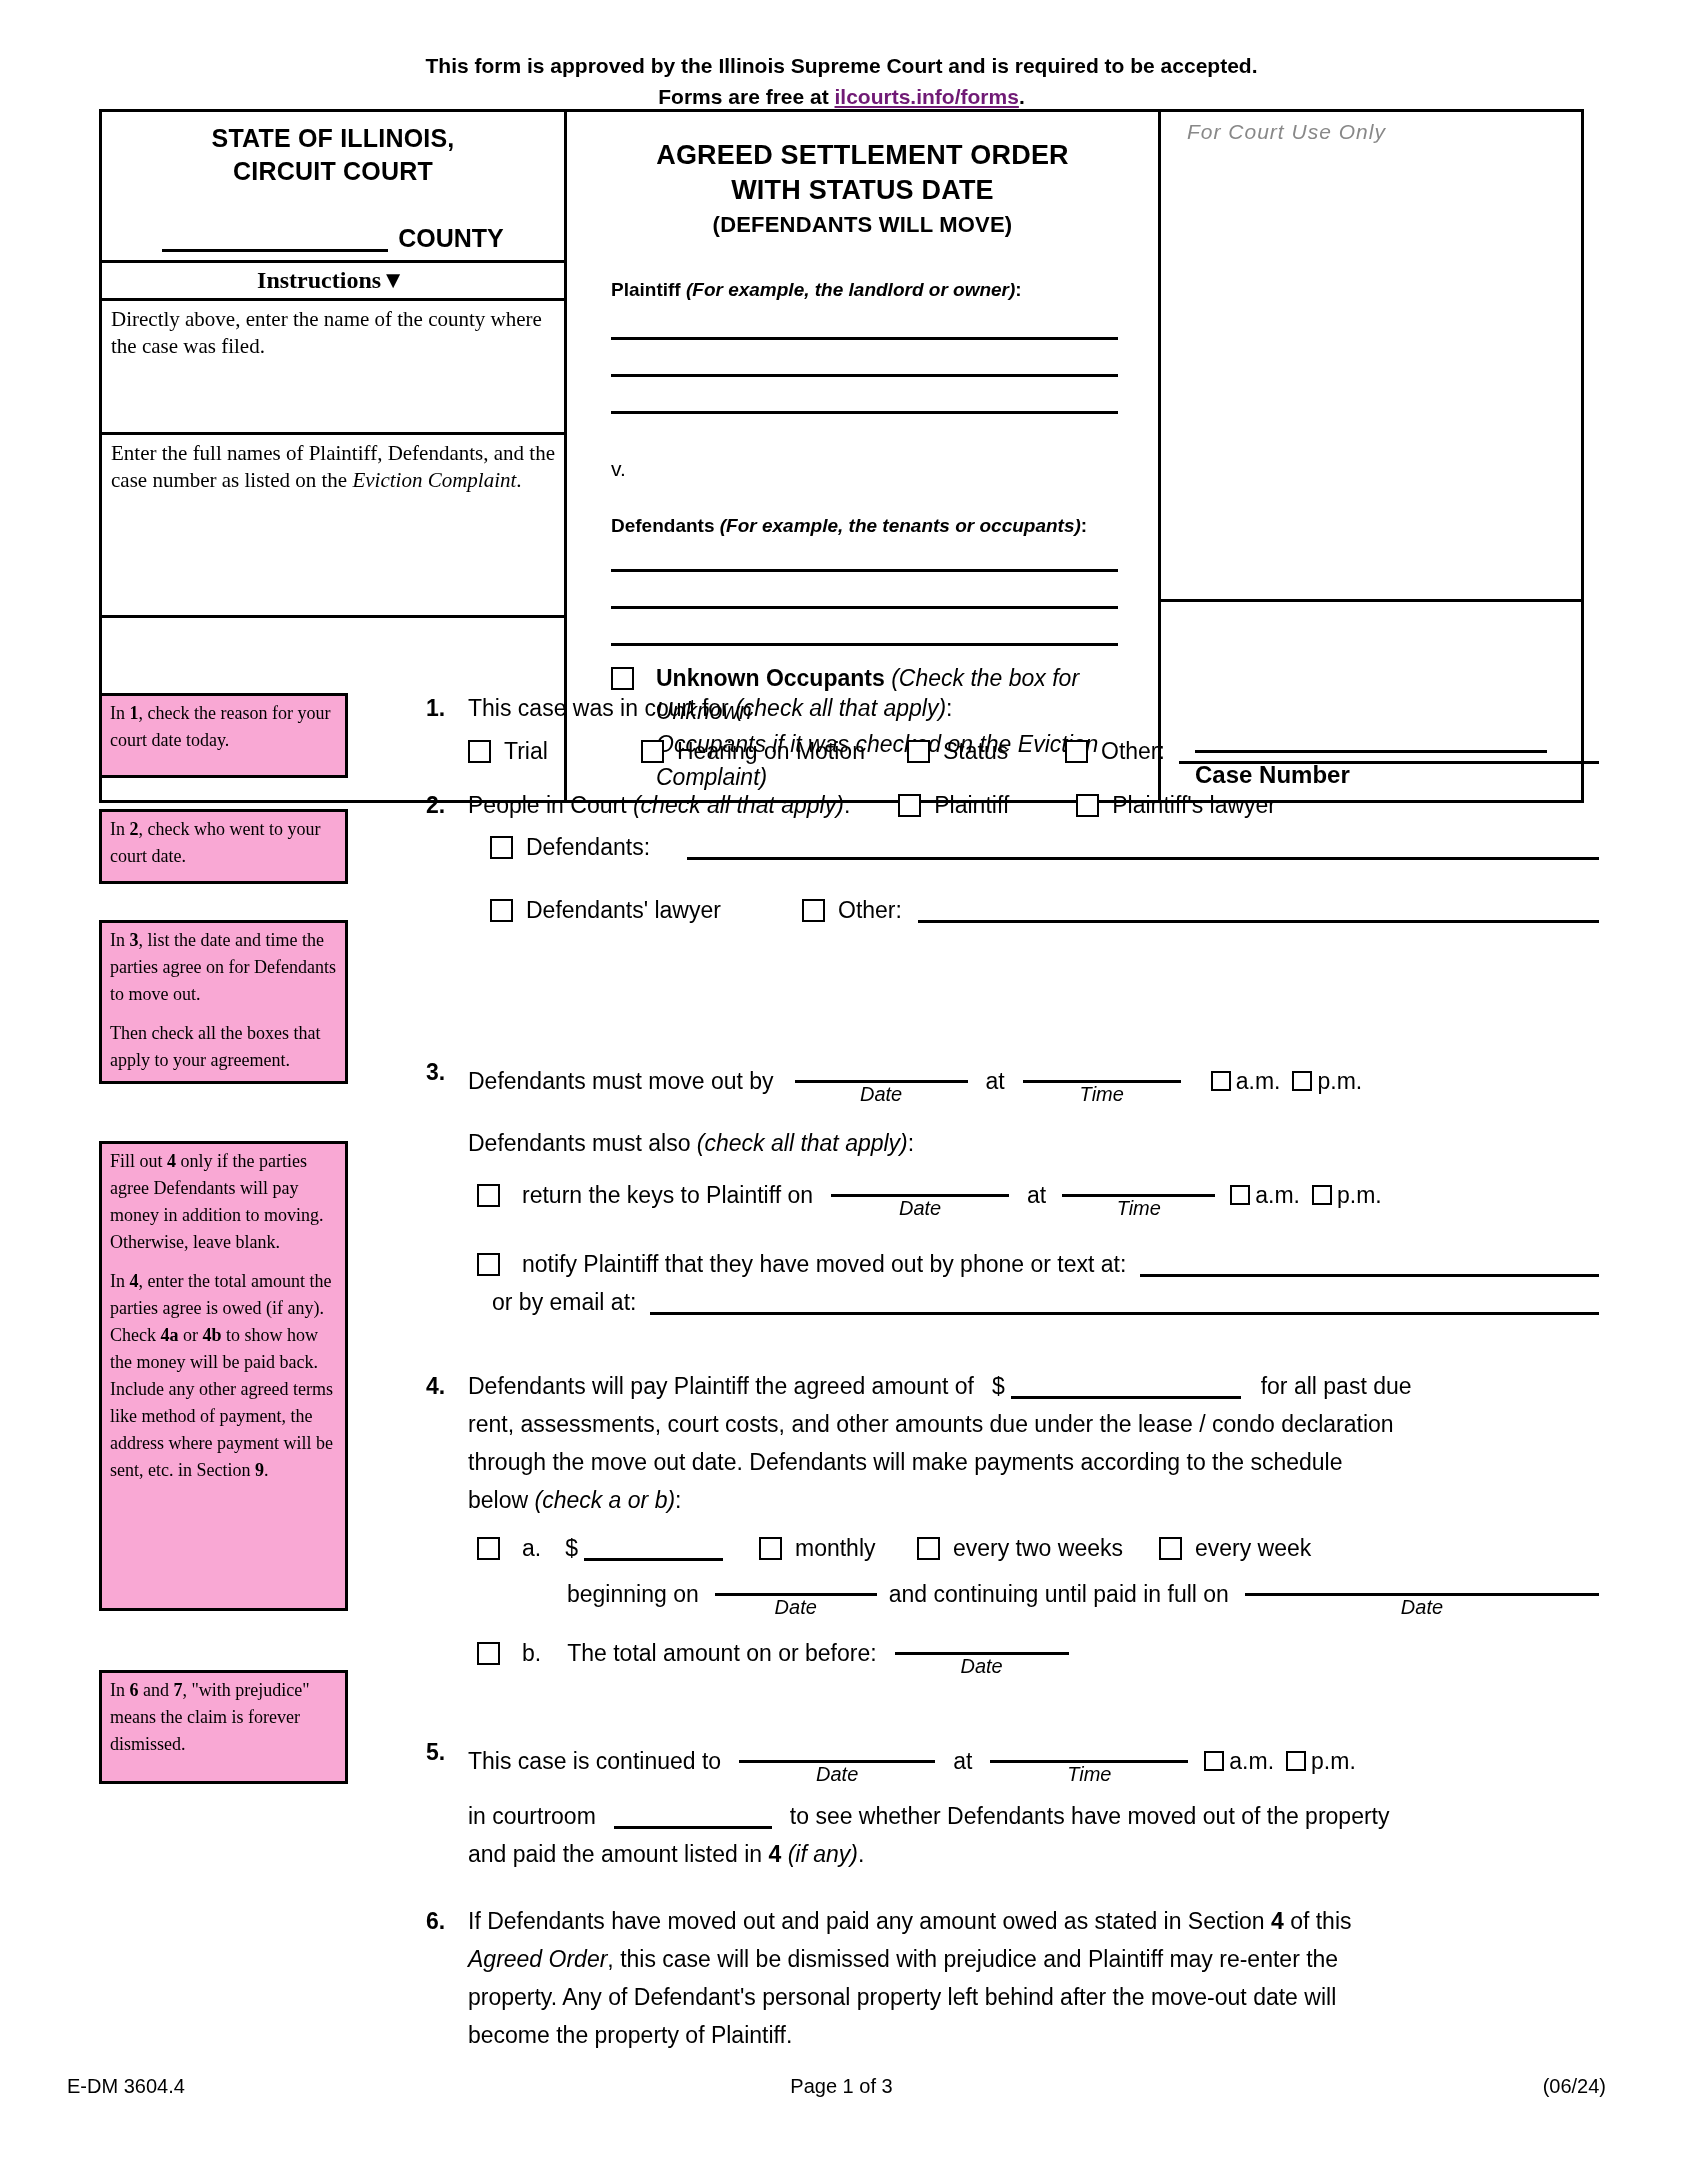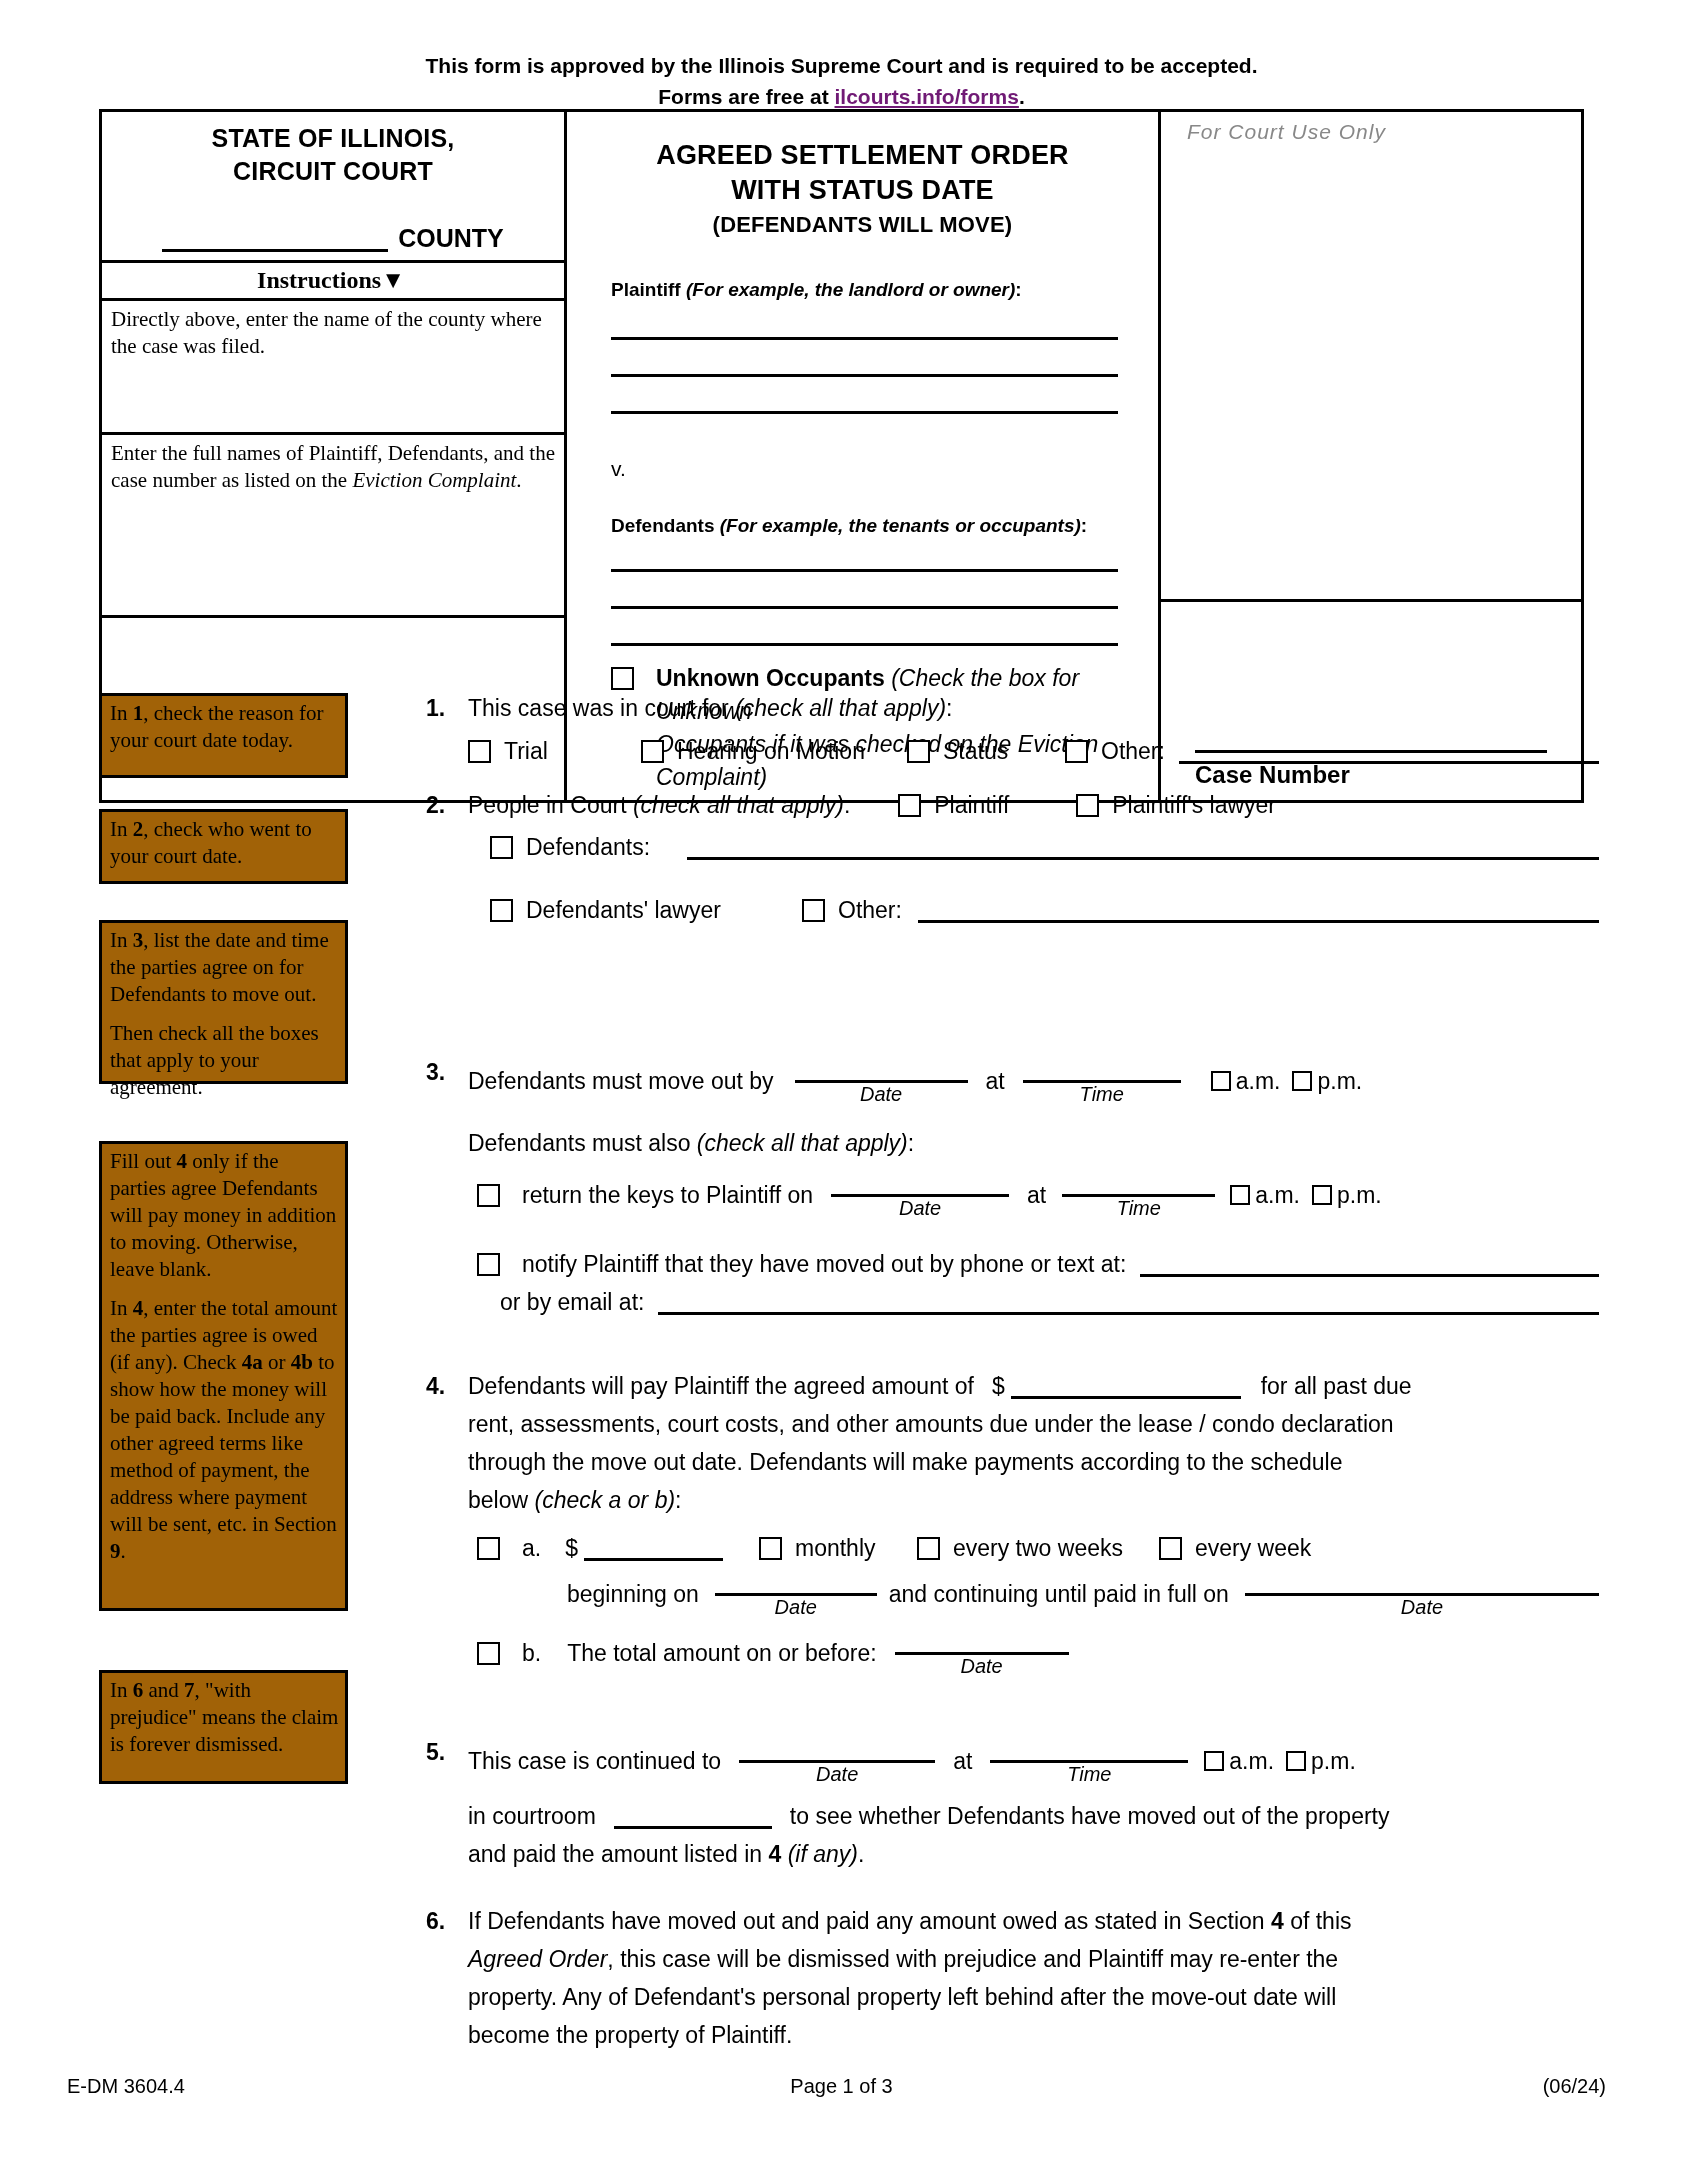--- a/index.html
+++ b/index.html
@@ -222,24 +222,24 @@
     position: absolute;
     left: 99px;
     width: 249px;
   }
   .side-box {
     position: absolute;
     left: 0;
     border: 3px solid #000;
     box-sizing: border-box;
     font-family: "Liberation Serif", serif;
-    font-size: 21px;
+    font-size: 18px;
     line-height: 27px;
     padding: 4px 6px 4px 8px;
-    background: #a16207;
+    background: #f9a8d4;
   }
   .side-box p { margin: 0; }
   .side-box p + p { margin-top: 12px; }
 
   .content {
     position: absolute;
     left: 426px;
     width: 1173px;
     font-size: 23px;
     line-height: 30px;
@@ -510,21 +510,21 @@
           </div>
         </div>
 
         <div class="flexrow" style="margin-top:30px;">
           <span class="cb" style="margin-left:9px;"></span>
           <span style="margin-left:22px;">notify Plaintiff that they have moved out by phone or text at:</span>
           <div class="blank" style="flex:1; margin-left:14px;"></div>
         </div>
 
         <div class="flexrow" style="margin-top:8px;">
-          <span style="margin-left:32px;">or by email at:</span>
+          <span style="margin-left:24px;">or by email at:</span>
           <div class="blank" style="flex:1; margin-left:14px;"></div>
         </div>
       </div>
     </div>
 
     <div class="qrow" style="top:1371px;">
       <div class="qnum">4.</div>
       <div class="qbody">
 
         <div class="flexrow">

